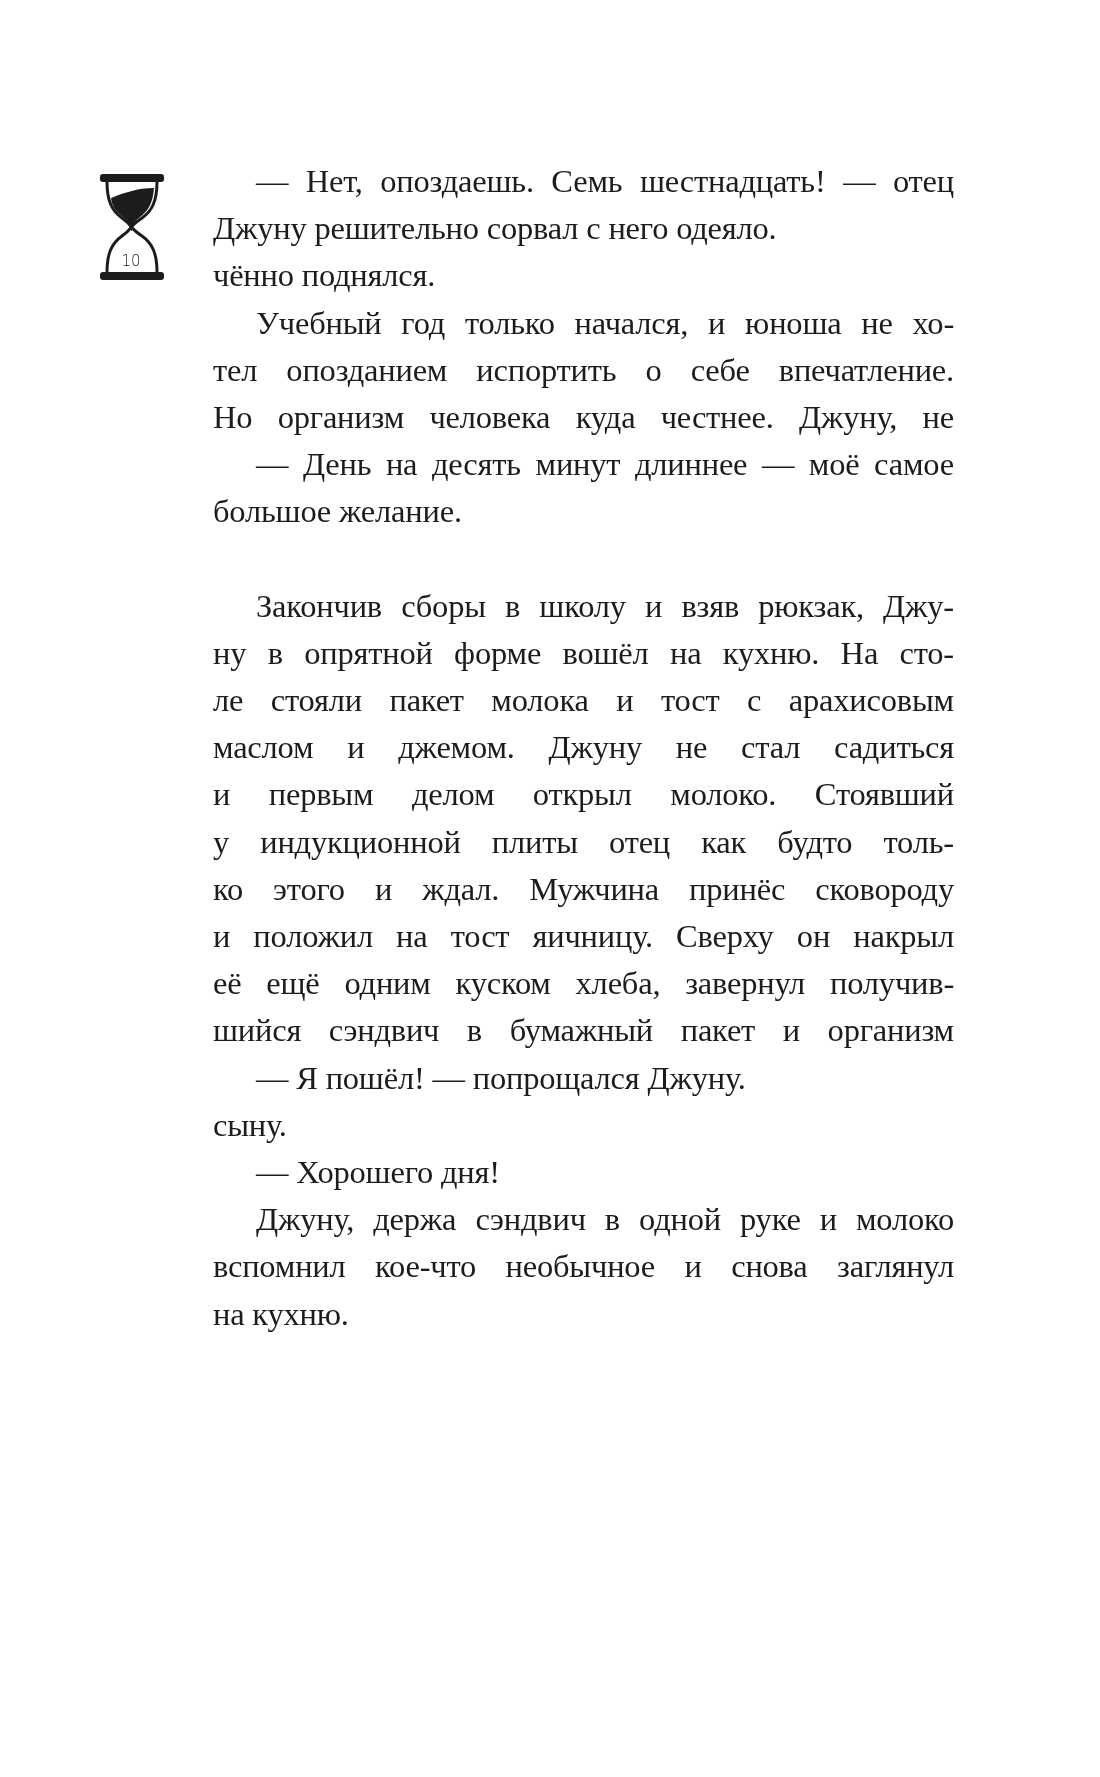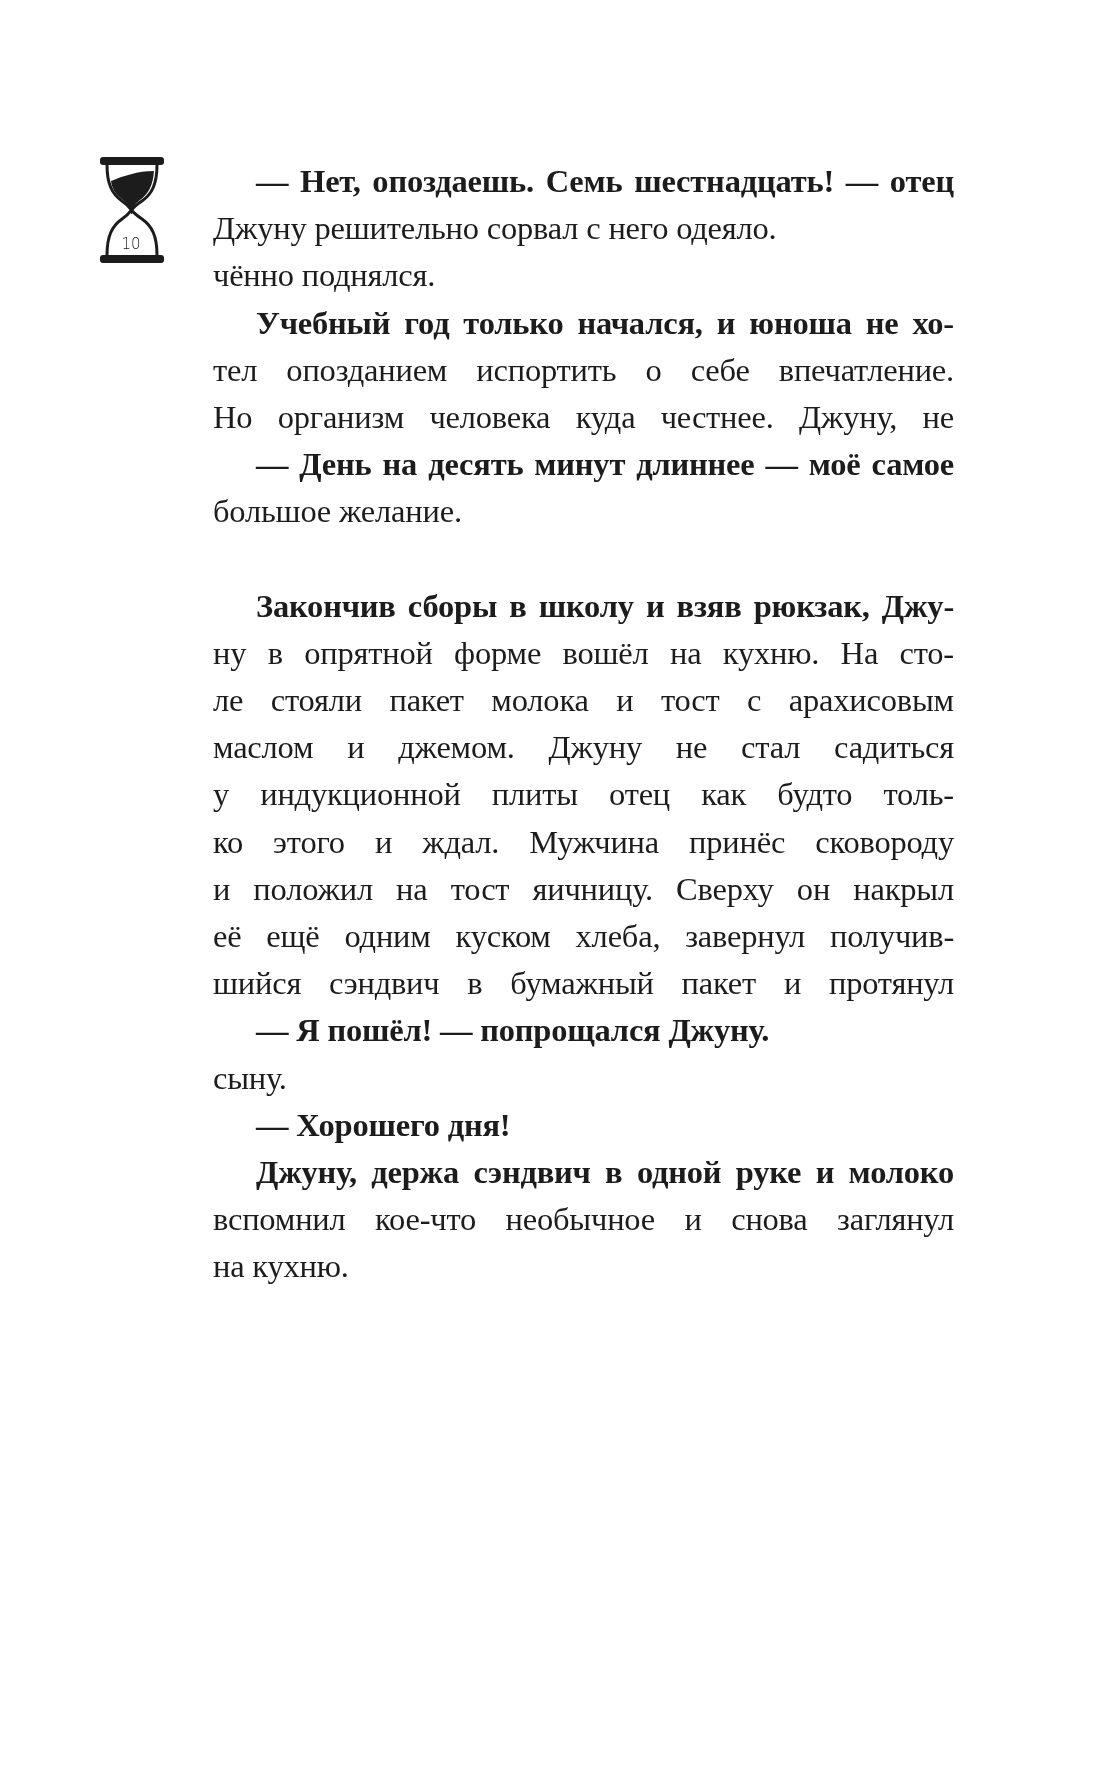--- a/index.html
+++ b/index.html
@@ -17,21 +17,21 @@
   }
   .page {
     position: absolute;
     left: 0; top: 0;
     width: 1100px; height: 1777px;
     background: #ffffff;
   }
   .hourglass {
     position: absolute;
     left: 98px;
-    top: 154px;
+    top: 171px;
     width: 68px;
     height: 112px;
     text-align: right;
   }
   .text-block {
     position: absolute;
     left: 213px;
     top: 158px;
     width: 741px;
     font-size: 32.5px;
@@ -44,21 +44,20 @@
     height: 47.2px;
     text-align: justify;
     text-align-last: justify;
   }
   .line.last {
     text-align: left;
     text-align-last: left;
   }
   .line.indent {
     padding-left: 43px;
-    font-weight: bold;
   }
   .line.blank {
     height: 47.2px;
   }
   .line span {
     display: block;
     white-space: normal;
     text-align: inherit;
     text-align-last: inherit;
   }
@@ -124,33 +123,36 @@
     <div class="line">
         <span>ну в опрятной форме вошёл на кухню. На сто-</span>
       </div>
     <div class="line">
         <span>ле стояли пакет молока и тост с арахисовым</span>
       </div>
     <div class="line">
         <span>маслом и джемом. Джуну не стал садиться</span>
       </div>
     <div class="line">
+        <span>и первым делом открыл молоко. Стоявший</span>
+      </div>
+    <div class="line">
         <span>у индукционной плиты отец как будто толь-</span>
       </div>
     <div class="line">
         <span>ко этого и ждал. Мужчина принёс сковороду</span>
       </div>
     <div class="line">
         <span>и положил на тост яичницу. Сверху он накрыл</span>
       </div>
     <div class="line">
         <span>её ещё одним куском хлеба, завернул получив-</span>
       </div>
     <div class="line">
-        <span>шийся сэндвич в бумажный пакет и протянул</span>
+        <span>шийся сэндвич в бумажный пакет и организм</span>
       </div>
     <div class="line indent last">
         <span>— Я пошёл! — попрощался Джуну.</span>
       </div>
 
     <div class="line last">
         <span>сыну.</span>
       </div>
 
     <div class="line indent last">

